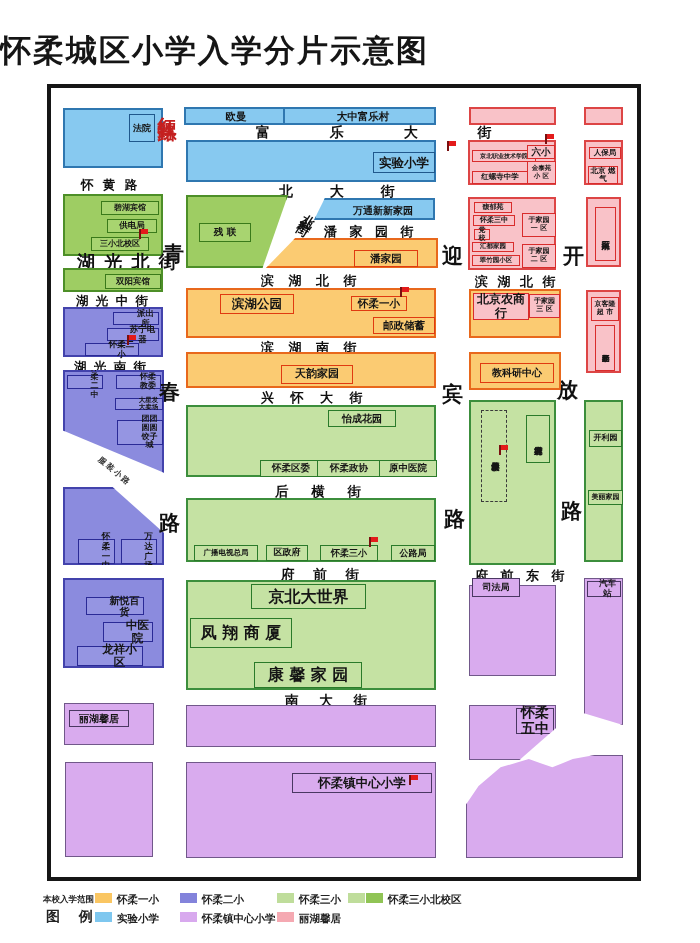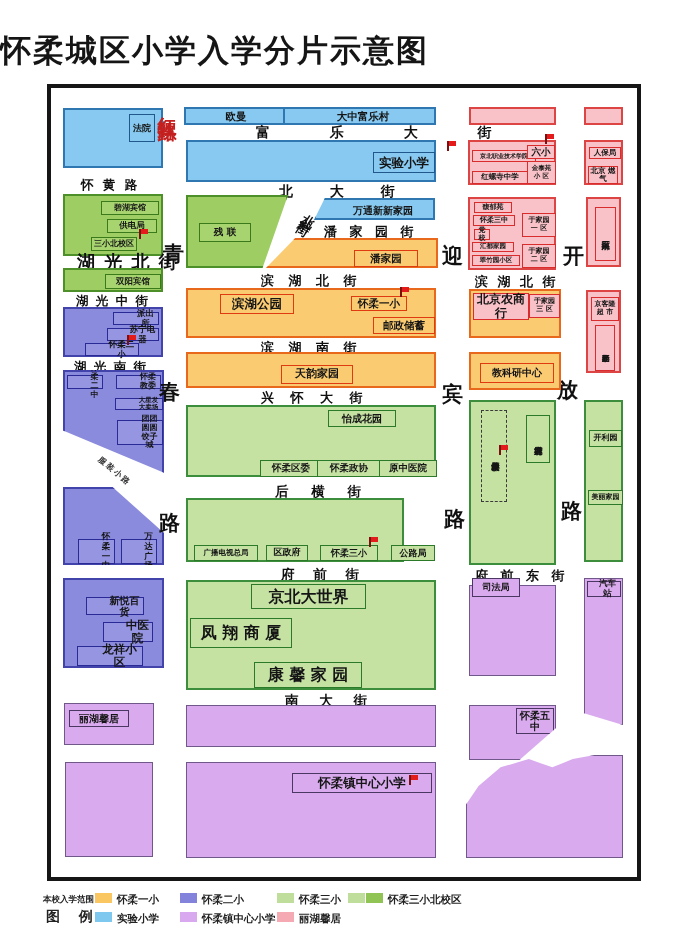--- a/index.html
+++ b/index.html
@@ -51,21 +51,21 @@
 
     <div class="zn zb" style="left:12px;top:20px;width:100px;height:60px;">
       <div class="lb b" style="left:64px;top:4px;width:26px;height:28px;font-size:9px;">法院</div>
     </div>
     <div class="vred" style="left:104px;top:14px;height:70px;">红螺路</div>
     <div class="rd" style="left:30px;top:89px;font-size:12.5px;word-spacing:5px;">怀 黄 路</div>
 
     <div class="zn zg" style="left:12px;top:106px;width:100px;height:62px;">
       <div class="lb g" style="left:36px;top:5px;width:58px;height:14px;font-size:8px;">碧湖宾馆</div>
       <div class="lb g" style="left:42px;top:23px;width:50px;height:14px;font-size:8.5px;">供电局</div>
-      <div class="lb g" style="left:26px;top:41px;width:46px;height:14px;font-size:8px;">三小北校区</div>
+      <div class="lb g" style="left:26px;top:41px;width:58px;height:14px;font-size:8px;">三小北校区</div>
     </div>
     <div class="rd" style="left:26px;top:162px;font-size:18px;word-spacing:3px;">湖 光 北 街</div>
 
     <div class="zn zg" style="left:12px;top:180px;width:100px;height:24px;">
       <div class="lb g" style="left:40px;top:4px;width:56px;height:15px;font-size:8.5px;">双阳宾馆</div>
     </div>
     <div class="rd" style="left:25px;top:205px;font-size:12.5px;word-spacing:3px;">湖 光 中 街</div>
 
     <div class="zn zp" style="left:12px;top:219px;width:100px;height:50px;">
       <div class="lb p" style="left:48px;top:3px;width:46px;height:13px;font-size:8.5px;">派出所</div>
@@ -148,21 +148,21 @@
     <div class="rd" style="left:210px;top:301px;font-size:13px;word-spacing:12px;">兴 怀 大 街</div>
 
     <div class="zn zl" style="left:135px;top:317px;width:250px;height:72px;">
       <div class="lb l" style="left:140px;top:3px;width:68px;height:17px;font-size:10px;">怡成花园</div>
       <div class="lb l" style="left:72px;top:53px;width:62px;height:17px;font-size:9.5px;">怀柔区委</div>
       <div class="lb l" style="left:129px;top:53px;width:64px;height:17px;font-size:9.5px;">怀柔政协</div>
       <div class="lb l" style="left:191px;top:53px;width:58px;height:17px;font-size:9.5px;">原中医院</div>
     </div>
     <div class="rd" style="left:224px;top:395px;font-size:13.5px;word-spacing:18px;">后 横 街</div>
 
-    <div class="zn zl" style="left:135px;top:410px;width:218px;height:64px;">
+    <div class="zn zl" style="left:135px;top:410px;width:250px;height:64px;">
       <div class="lb l" style="left:6px;top:45px;width:64px;height:16px;font-size:7.5px;">广播电视总局</div>
       <div class="lb l" style="left:78px;top:45px;width:42px;height:16px;font-size:9px;font-family:Liberation Mono, monospace;">区政府</div>
       <div class="lb l" style="left:132px;top:45px;width:58px;height:16px;font-size:9px;">怀柔三小</div>
       <div class="lb l" style="left:203px;top:45px;width:44px;height:16px;font-size:9px;">公路局</div>
     </div>
     <div class="rd" style="left:230px;top:478px;font-size:13.5px;word-spacing:14px;">府 前 街</div>
 
     <div class="zn zl" style="left:135px;top:492px;width:250px;height:110px;">
       <div class="lb l" style="left:63px;top:2px;width:115px;height:25px;font-size:16px;text-align:center;">京北大世界</div>
       <div class="lb l" style="left:2px;top:36px;width:102px;height:30px;font-size:16px;">凤 翔 商 厦</div>
@@ -234,21 +234,21 @@
 
     <div class="zn zv" style="left:418px;top:497px;width:87px;height:91px;">
       <div class="lb v" style="left:2px;top:-8px;width:48px;height:19px;font-size:9px;">司法局</div>
     </div>
 
     <div class="zn zv" style="left:533px;top:490px;width:39px;height:147px;clip-path:polygon(0 0,100% 0,100% 100%,0 92%);">
       <div class="lb v" style="left:2px;top:2px;width:34px;height:16px;font-size:8.5px;padding-left:8px;">汽车站</div>
     </div>
 
     <div class="zn zv" style="left:418px;top:617px;width:87px;height:55px;clip-path:polygon(0 0,100% 0,100% 42%,58% 100%,0 100%);">
-      <div class="lb v" style="left:46px;top:2px;width:38px;height:26px;font-size:10px;">怀柔五中</div>
+      <div class="lb v" style="left:46px;top:2px;width:38px;height:26px;font-size:14px;">怀柔五中</div>
     </div>
 
     <div class="zn zv" style="left:415px;top:667px;width:157px;height:103px;clip-path:polygon(0 48%,8% 30%,22% 12%,40% 4%,55% 12%,68% 4%,82% 0,100% 0,100% 100%,0 100%);"></div>
 
     <div class="flag" style="left:88px;top:141px;"></div>
     <div class="flag" style="left:396px;top:53px;"></div>
     <div class="flag" style="left:494px;top:46px;"></div>
     <div class="flag" style="left:76px;top:247px;"></div>
     <div class="flag" style="left:349px;top:199px;"></div>
     <div class="flag" style="left:318px;top:449px;"></div>

